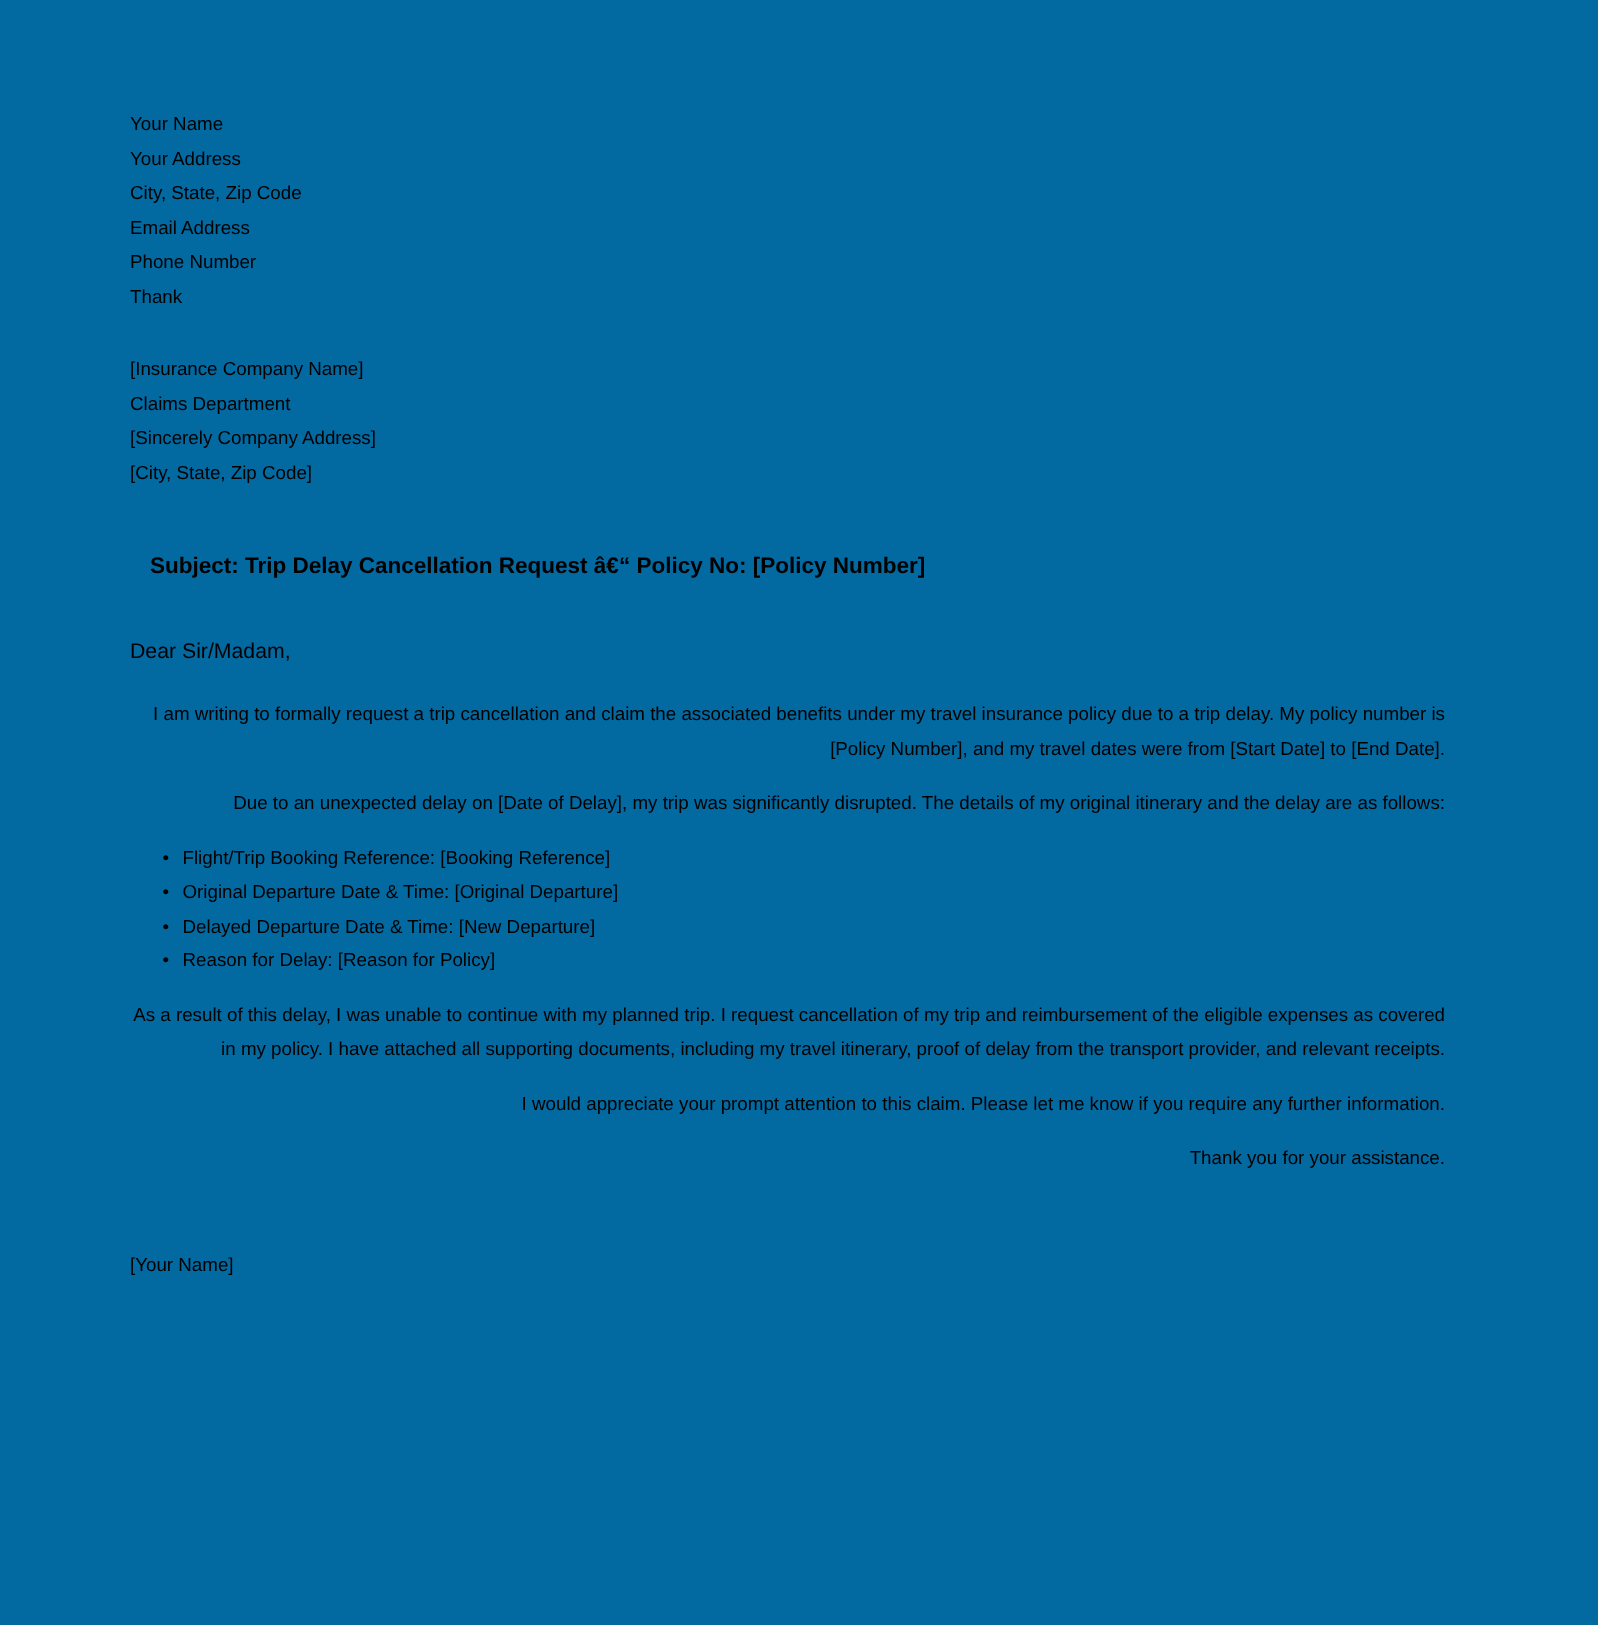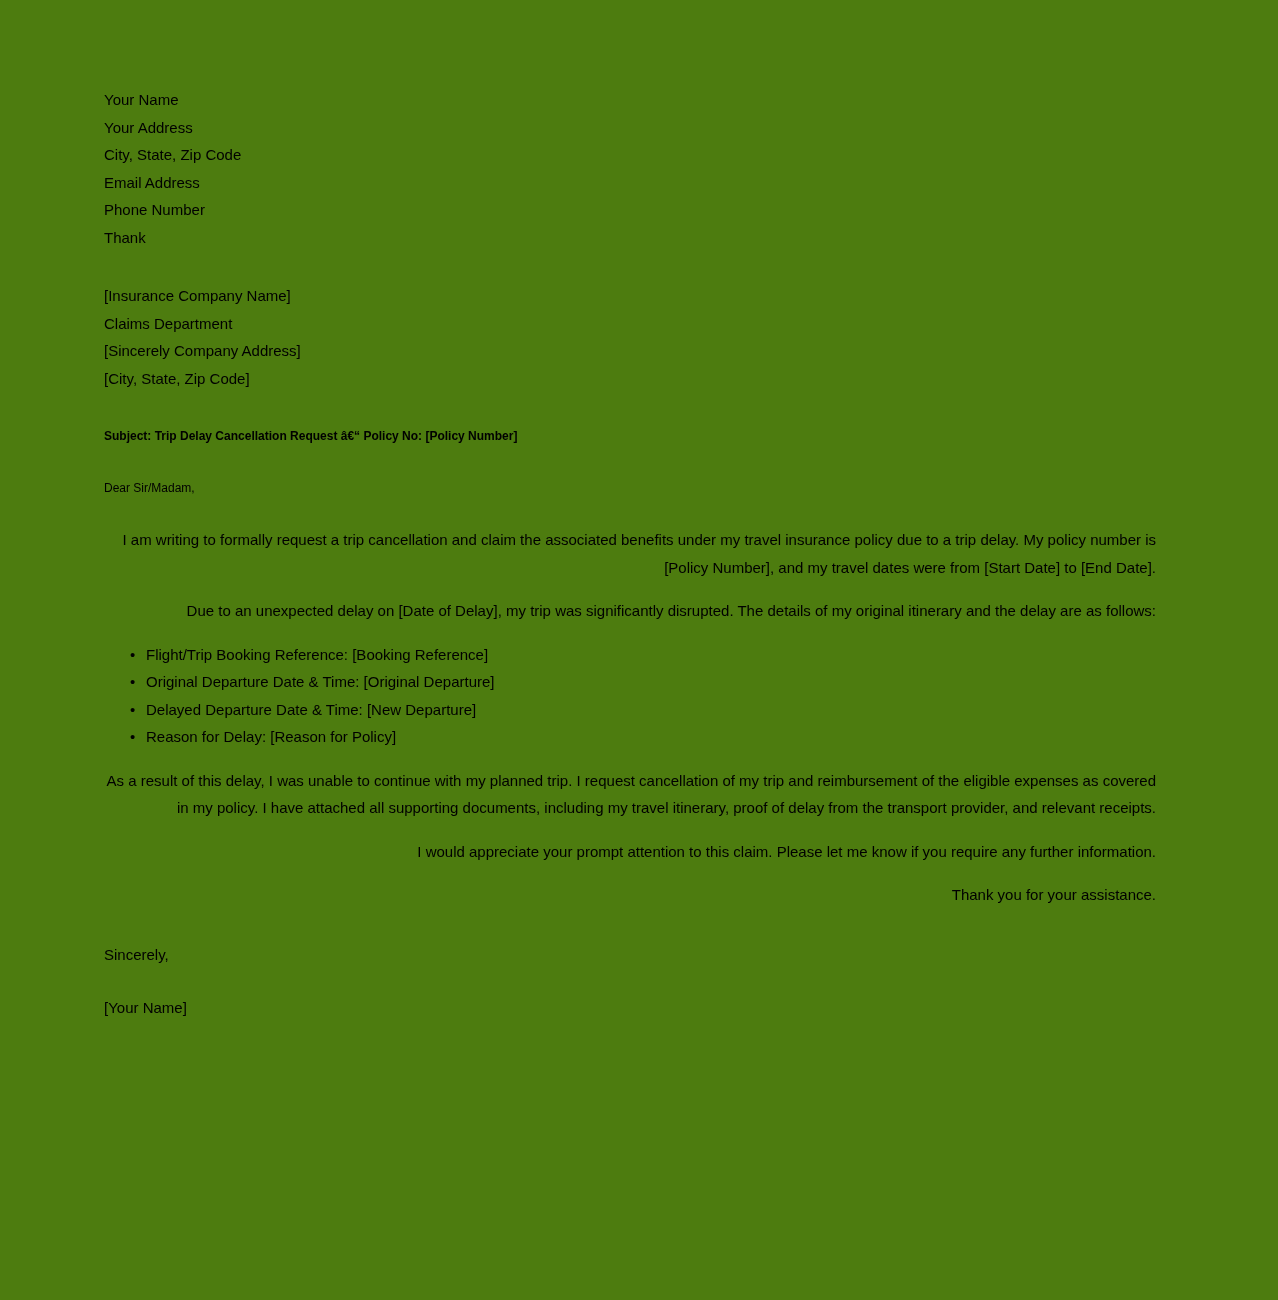--- a/index.html
+++ b/index.html
@@ -13,21 +13,21 @@
     height: 1300px;
     overflow: hidden;
     font-family: "Liberation Sans", sans-serif;
     color: #000000;
     -webkit-font-smoothing: antialiased;
   }
   .page {
     position: relative;
     width: 1278px;
     height: 1300px;
-    background: #4d7c0f;
+    background: #0369a1;
     box-sizing: border-box;
   }
   .doc {
     position: absolute;
     left: 104px;
     top: 86px;
     width: 1052px;
     font-size: 15px;
     line-height: 27.5px;
     color: #000000;
@@ -48,37 +48,37 @@
   .gap-block { height: 31px; }
   .gap-subject { height: 31px; }
   .gap-salutation { height: 24px; }
   .gap-list-before { height: 16px; }
   .gap-list-after { height: 16px; }
   .gap-sign { height: 32px; }
   .gap-name { height: 26px; }
 
   .subject {
     font-weight: bold;
-    font-size: 12px;
+    font-size: 18px;
     line-height: 27.5px;
-    margin: 0;
+    margin: 16px;
     white-space: pre;
   }
 
   p.para {
     margin: 0;
     font-size: 15px;
     line-height: 27.5px;
     text-align: right;
   }
   p.para + p.para { margin-top: 16px; }
 
   .salutation {
     margin: 0;
-    font-size: 12px;
+    font-size: 17px;
     line-height: 27.5px;
     white-space: pre;
   }
 
   ul.bullets {
     margin: 0;
     padding: 0;
     list-style: none;
   }
   ul.bullets li {
@@ -150,20 +150,19 @@
     </ul>
 
     <div class="gap-list-after"></div>
 
     <p class="para">As a result of this delay, I was unable to continue with my planned trip. I request cancellation of my trip and reimbursement of the eligible expenses as covered in my policy. I have attached all supporting documents, including my travel itinerary, proof of delay from the transport provider, and relevant receipts.</p>
     <p class="para">I would appreciate your prompt attention to this claim. Please let me know if you require any further information.</p>
     <p class="para">Thank you for your assistance.</p>
 
     <div class="gap-sign"></div>
 
-    <div class="signoff">Sincerely,</div>
 
     <div class="gap-name"></div>
 
     <div class="signature">[Your Name]</div>
 
   </div>
 </div>
 
 </body></html>

